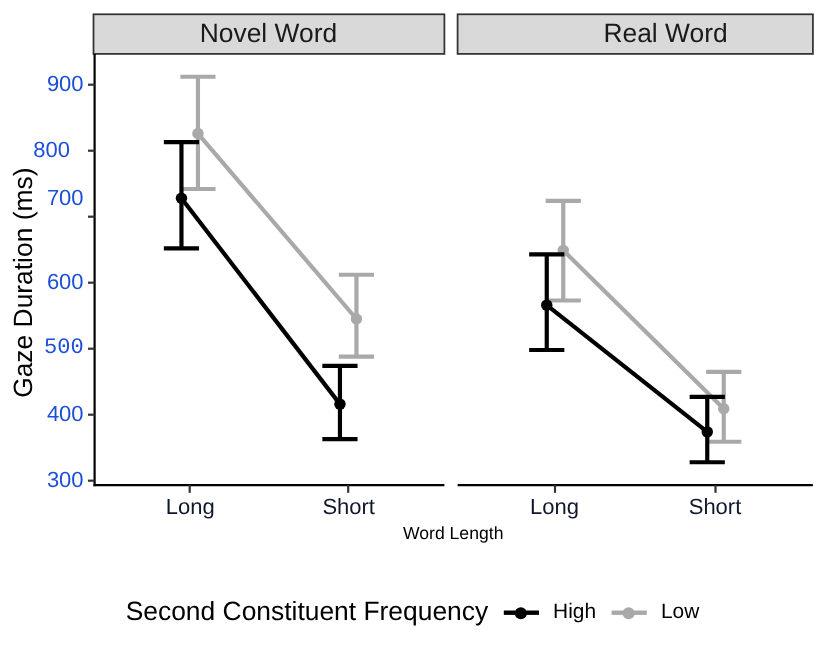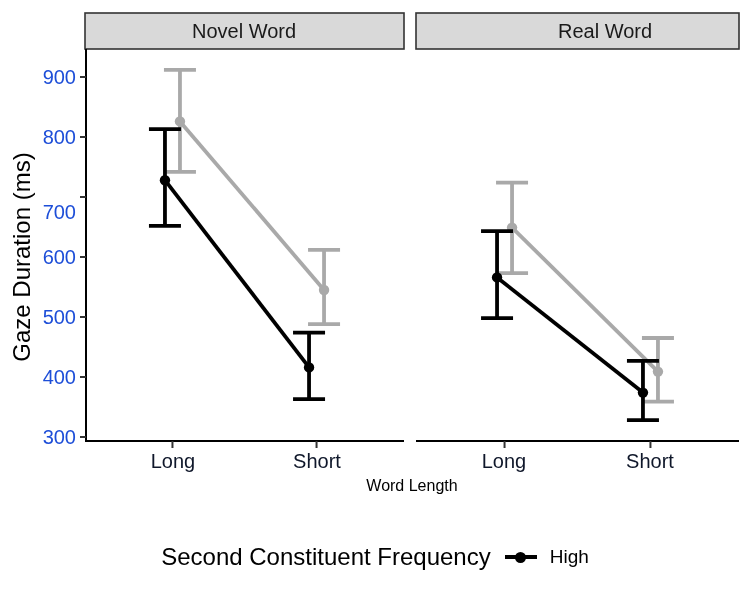--- a/index.html
+++ b/index.html
@@ -12,38 +12,38 @@
     overflow: hidden;
   }
   #plot-svg { position: absolute; left: 0; top: 0; }
 
   .strip-label {
     position: absolute;
     top: 13px;
     height: 36px;
     line-height: 36px;
     text-align: center;
-    font-size: 20px;
+    font-size: 24px;
     color: #1a1a1a;
   }
   .strip-0 { left: 85px;  width: 318px; }
   .strip-1 { left: 416px; width: 378px; }
 
   .ytick {
     position: absolute;
     left: 18px;
     width: 58px;
     height: 24px;
     line-height: 24px;
     text-align: right;
     font-size: 20px;
     color: #1d4ed8;
   }
-  .yt900 { top: 65px; }  .yt800 { top: 125px; } .yt700 { top: 200px; }
-  .yt600 { top: 245px; } .yt500 { top: 305px; } .yt400 { top: 365px; }
+  .yt900 { top: 65px; }  .yt800 { top: 125px; text-align: center; } .yt700 { top: 168px; }
+  .yt600 { top: 245px; } .yt500 { top: 305px; font-family: Liberation Mono, monospace; } .yt400 { top: 365px; }
   .yt300 { top: 425px; }
 
   .xtick {
     position: absolute;
     top: 449px;
     width: 100px;
     height: 24px;
     line-height: 24px;
     text-align: center;
     font-size: 20px;
@@ -191,15 +191,22 @@
 
   <div class="legend">
     <span class="legend-title">Second Constituent Frequency</span>
     <div class="legend-entry">
       <span class="legend-key">
         <span class="key-line" style="background: rgb(0, 0, 0);"></span>
         <span class="key-dot" style="background: rgb(0, 0, 0);"></span>
       </span>
       <span class="legend-label">High</span>
     </div>
+    <div class="legend-entry">
+      <span class="legend-key">
+        <span class="key-line" style="background: rgb(169, 169, 169);"></span>
+        <span class="key-dot" style="background: rgb(169, 169, 169);"></span>
+      </span>
+      <span class="legend-label">Low</span>
+    </div>
   </div>
 
 </div>
 
 </body></html>

